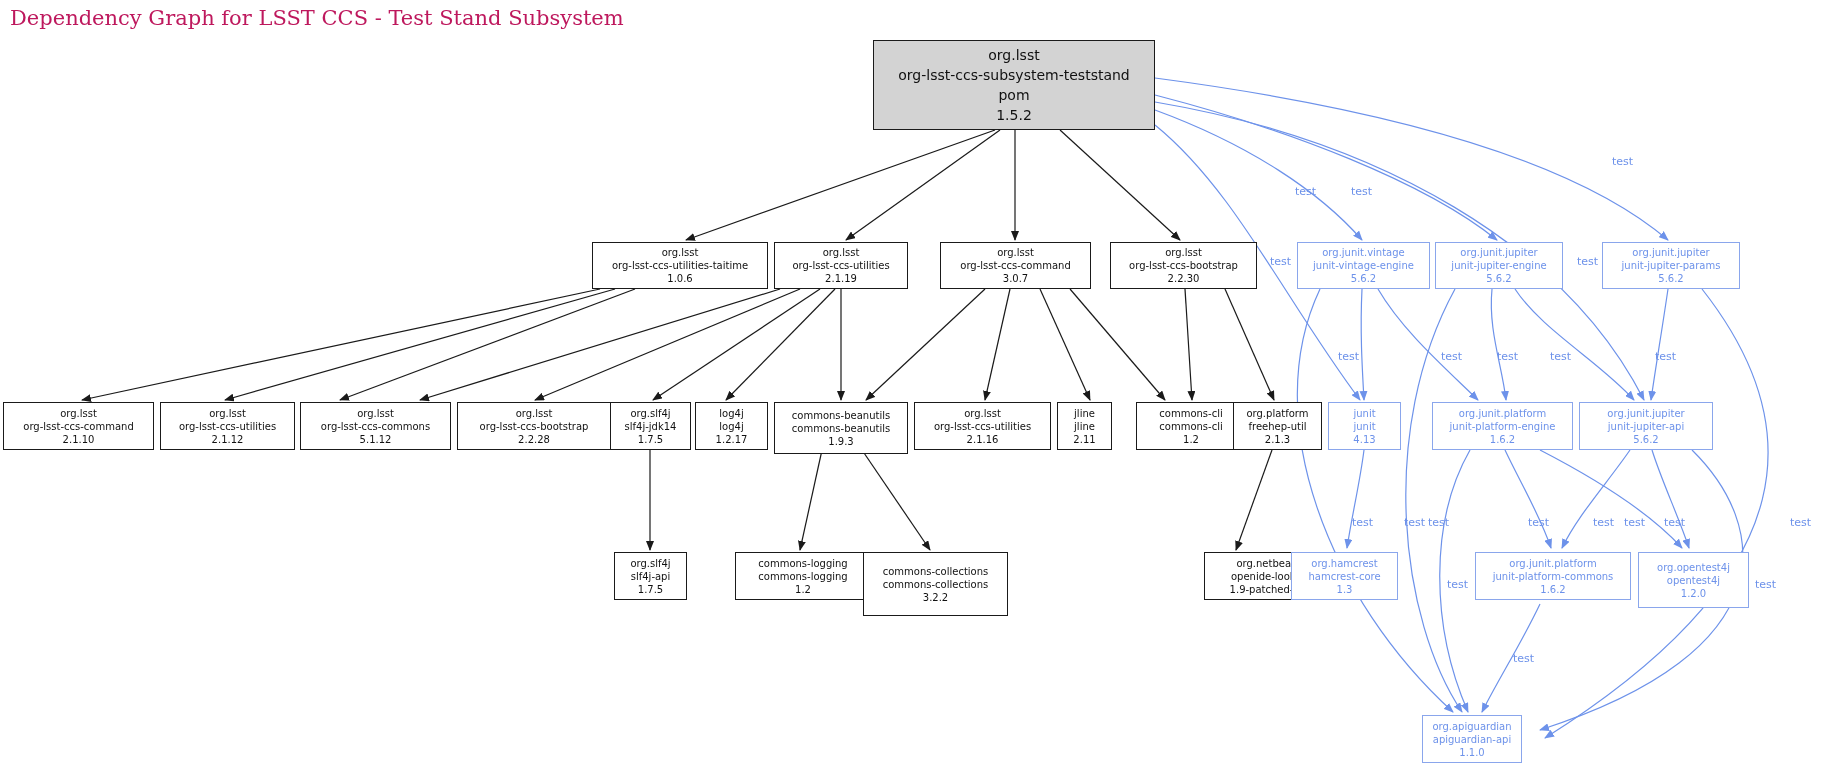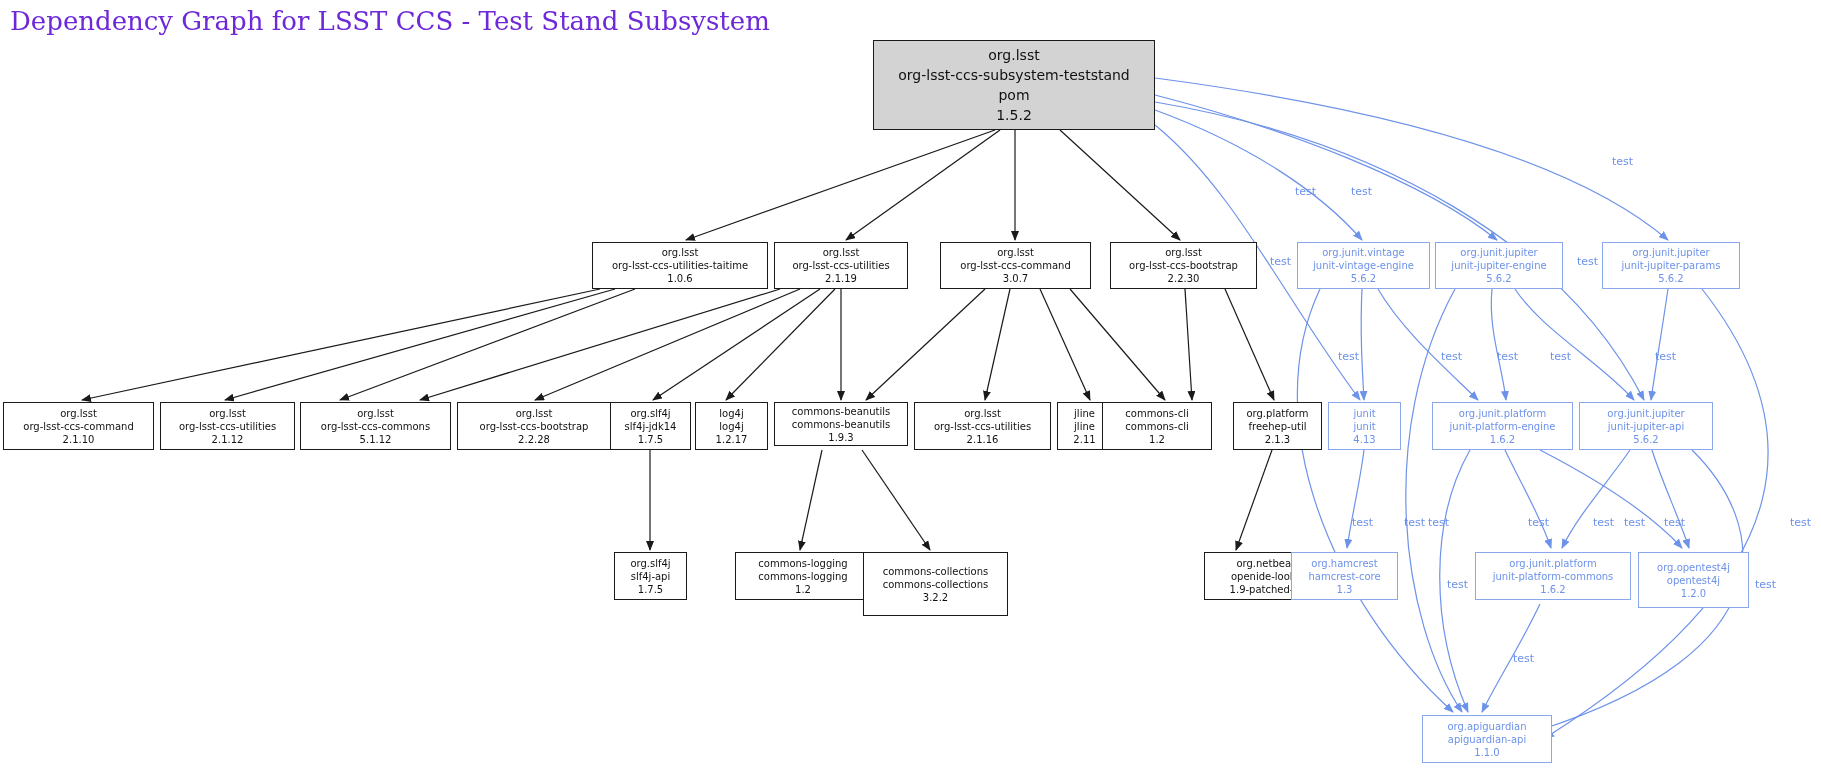--- a/index.html
+++ b/index.html
@@ -1,19 +1,19 @@
 <!DOCTYPE html>
 <html><head>
 <meta charset="utf-8">
 <style>
   html,body{margin:0;padding:0;background:#ffffff;}
   .canvas{position:relative;width:1821px;height:768px;background:#ffffff;overflow:hidden;
           font-family:"DejaVu Sans","Liberation Sans",sans-serif;}
   .title{position:absolute;left:10px;top:6px;font-family:"DejaVu Serif","Liberation Serif",serif;
-         font-size:26px;color:#6d28d9;white-space:nowrap;}
+         font-size:21px;color:#be185d;white-space:nowrap;}
   svg.edges{position:absolute;left:0;top:0;width:1821px;height:768px;}
   .e{fill:none;stroke:#1a1a1a;stroke-width:1.2px;}
   .et{fill:none;stroke:#6d92ea;stroke-width:1.2px;}
   .node{position:absolute;box-sizing:border-box;border:1px solid #1a1a1a;background:#fff;
         display:flex;flex-direction:column;align-items:center;justify-content:center;
         font-size:10px;line-height:13px;color:#111;text-align:center;white-space:nowrap;overflow:hidden;}
   .node.root{background:#d3d3d3;font-size:14px;line-height:20px;font-weight:500;}
   .node.test{border-color:#8aa6ec;color:#6d92ea;}
   .elabel{position:absolute;font-size:11px;color:#6d92ea;white-space:nowrap;}
 </style>
@@ -167,36 +167,36 @@
   <div class="node" style="left:610px;top:402px;width:81px;height:48px">
     <span>org.slf4j</span>
     <span>slf4j-jdk14</span>
     <span>1.7.5</span>
   </div>
   <div class="node" style="left:695px;top:402px;width:73px;height:48px">
     <span>log4j</span>
     <span>log4j</span>
     <span>1.2.17</span>
   </div>
-  <div class="node" style="left:774px;top:402px;width:134px;height:44px">
+  <div class="node" style="left:774px;top:402px;width:134px;height:52px">
     <span>commons-beanutils</span>
     <span>commons-beanutils</span>
     <span>1.9.3</span>
   </div>
   <div class="node" style="left:914px;top:402px;width:137px;height:48px">
     <span>org.lsst</span>
     <span>org-lsst-ccs-utilities</span>
     <span>2.1.16</span>
   </div>
   <div class="node" style="left:1057px;top:402px;width:55px;height:48px">
     <span>jline</span>
     <span>jline</span>
     <span>2.11</span>
   </div>
-  <div class="node" style="left:1102px;top:402px;width:110px;height:48px">
+  <div class="node" style="left:1136px;top:402px;width:110px;height:48px">
     <span>commons-cli</span>
     <span>commons-cli</span>
     <span>1.2</span>
   </div>
   <div class="node" style="left:1233px;top:402px;width:89px;height:48px">
     <span>org.platform</span>
     <span>freehep-util</span>
     <span>2.1.3</span>
   </div>
   <div class="node test" style="left:1328px;top:402px;width:73px;height:48px">
@@ -244,18 +244,18 @@
     <span>org.junit.platform</span>
     <span>junit-platform-commons</span>
     <span>1.6.2</span>
   </div>
   <div class="node test" style="left:1638px;top:552px;width:111px;height:56px">
     <span>org.opentest4j</span>
     <span>opentest4j</span>
     <span>1.2.0</span>
   </div>
 
-  <div class="node test" style="left:1422px;top:715px;width:130px;height:48px">
+  <div class="node test" style="left:1422px;top:715px;width:100px;height:48px">
     <span>org.apiguardian</span>
     <span>apiguardian-api</span>
     <span>1.1.0</span>
   </div>
 </div>
 
 </body></html>

